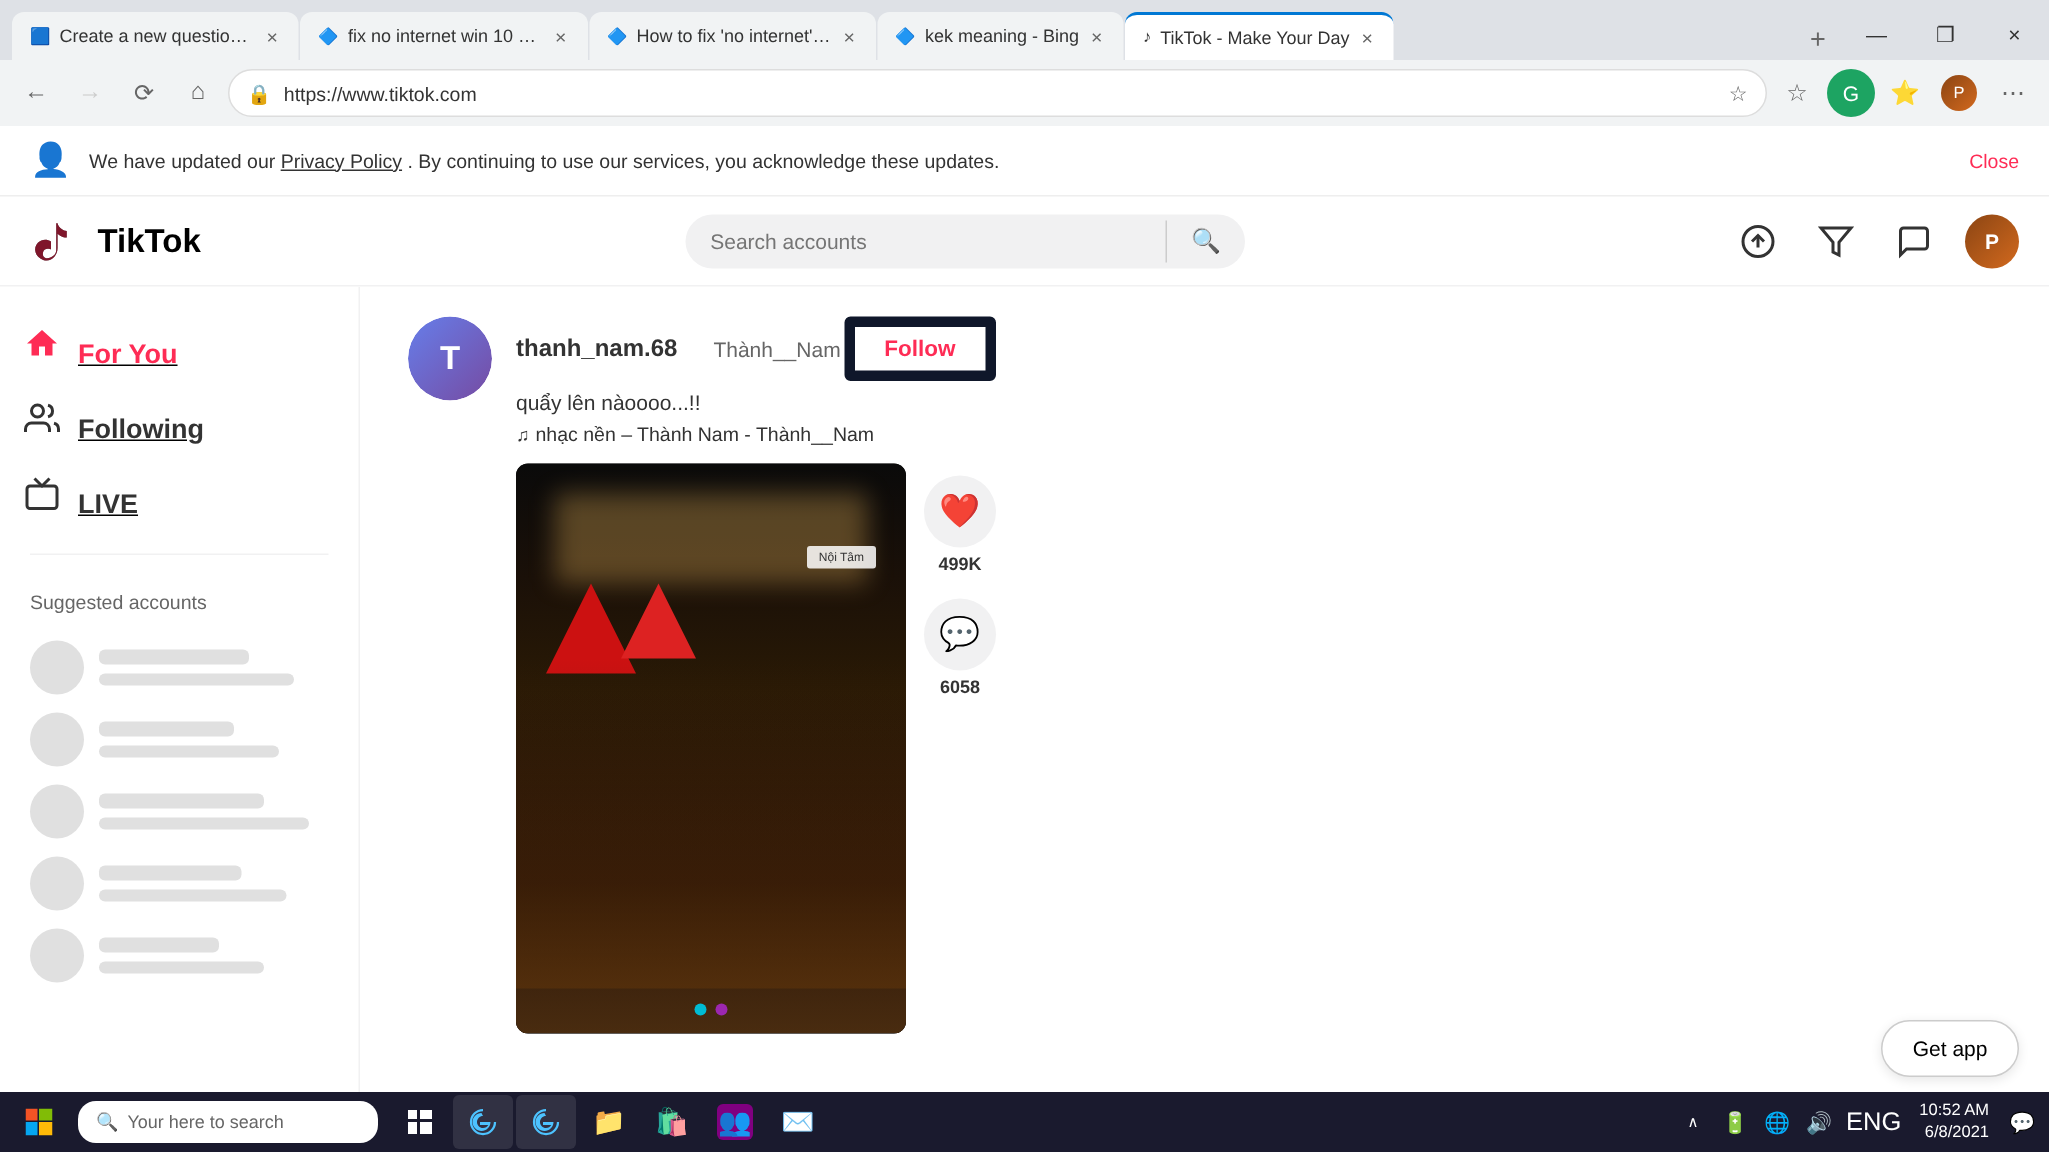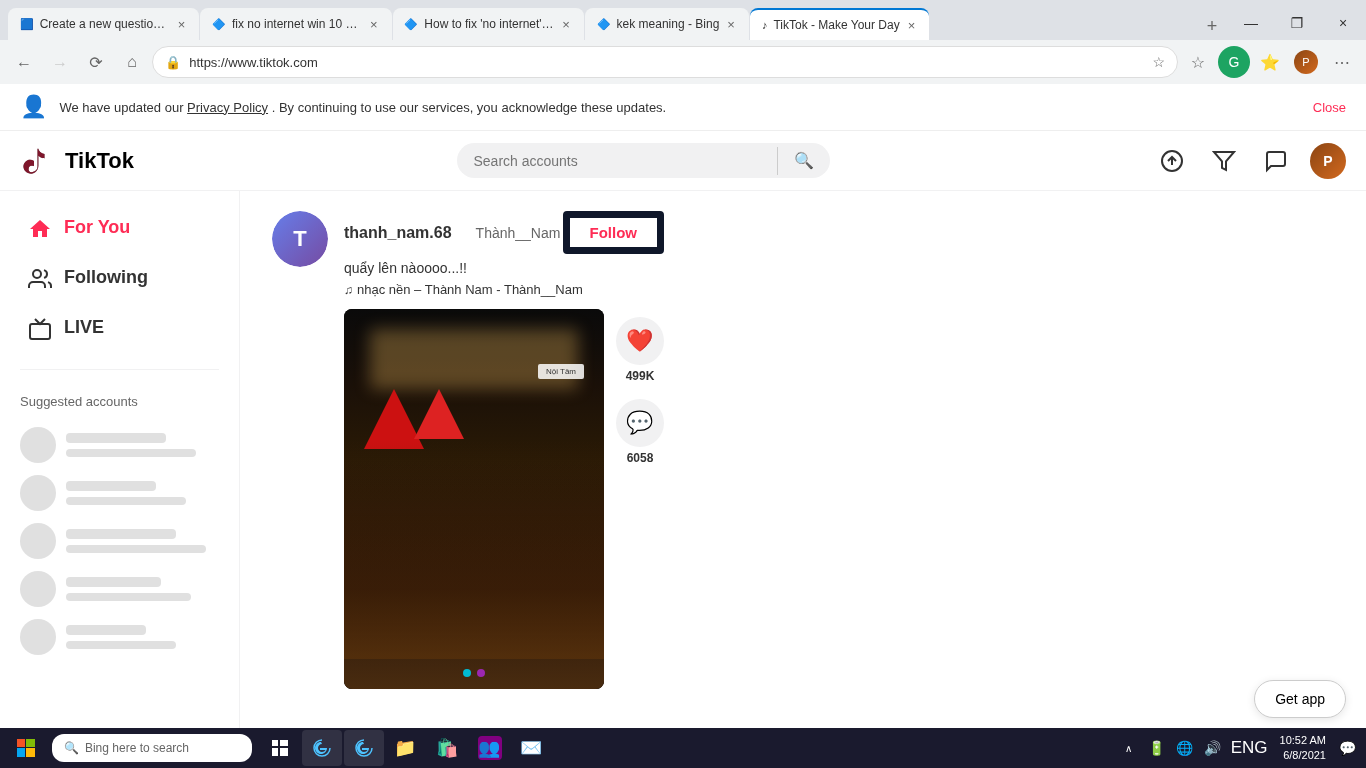--- a/index.html
+++ b/index.html
@@ -22,21 +22,21 @@
     
     .app-header { display: flex; align-items: center; padding: 0 20px; height: 60px; border-bottom: 1px solid #f1f1f2; position: sticky; top: 0; background: #fff; z-index: 100; }
     .search-container { margin: 0 auto; display: flex; align-items: center; background: #f1f1f2; border-radius: 92px; overflow: hidden; }
     .header-right { display: flex; align-items: center; gap: 16px; margin-left: 24px; }
 
     
     .main-layout { display: flex; height: calc(768px - 60px - 40px - 44px - 44px); }
 
     
     .sidebar { width: 240px; padding: 16px 0; border-right: 1px solid #f1f1f2; overflow-y: auto; flex-shrink: 0; }
-    .sidebar-nav-item { display: flex; align-items: flex-start; gap: 12px; padding: 10px 28px; cursor: pointer; border-radius: 4px; }
+    .sidebar-nav-item { display: flex; align-items: flex-end; gap: 12px; padding: 10px 16px; cursor: pointer; border-radius: 4px; text-decoration: underline; }
     .suggested-section { padding: 12px 20px 0; }
     .suggested-account { display: flex; align-items: center; gap: 10px; padding: 6px 0; }
     .suggested-avatar { width: 36px; height: 36px; border-radius: 50%; background: #ddd; flex-shrink: 0; }
     .skeleton { background: #f1f1f2; border-radius: 4px; }
     .skeleton-name { height: 10px; width: 100px; margin-bottom: 6px; }
     .skeleton-handle { height: 8px; width: 130px; }
     .skeleton-avatar { border-radius: 50%; }
 
     
     .content-area { flex: 1; padding: 20px 32px; overflow-y: auto; display: flex; gap: 32px; }
@@ -373,21 +373,21 @@
 
     <svg width="18" height="18" viewBox="0 0 18 18">
       <rect x="0" y="0" width="8" height="8" fill="#f35325"></rect>
       <rect x="9" y="0" width="9" height="8" fill="#81bc06"></rect>
       <rect x="0" y="9" width="8" height="9" fill="#05a6f0"></rect>
       <rect x="9" y="9" width="9" height="9" fill="#ffba08"></rect>
     </svg>
   </div>
   <div style="display:flex; align-items:center; background:#fff; border-radius:12px; padding:4px 12px; height:28px; gap:6px; width:200px; font-size:12px; color:#333; cursor:pointer;">
     <span style="font-size:12px;">🔍</span>
-    <span style="font-size:12px; color:#666;">Bing here to search</span>
+    <span style="font-size:12px; color:#666;">Your here to search</span>
   </div>
   <div style="display:flex; align-items:center; gap:2px; margin-left:4px;">
     <div style="width:40px; height:36px; display:flex; align-items:center; justify-content:center; cursor:pointer; border-radius:4px;">
       <svg width="16" height="16" viewBox="0 0 16 16" fill="#fff">
           <rect x="0" y="0" width="6" height="6"></rect>
           <rect x="8" y="0" width="8" height="6"></rect>
           <rect x="0" y="8" width="6" height="8"></rect>
           <rect x="8" y="8" width="8" height="8"></rect>
         </svg>
     </div>

